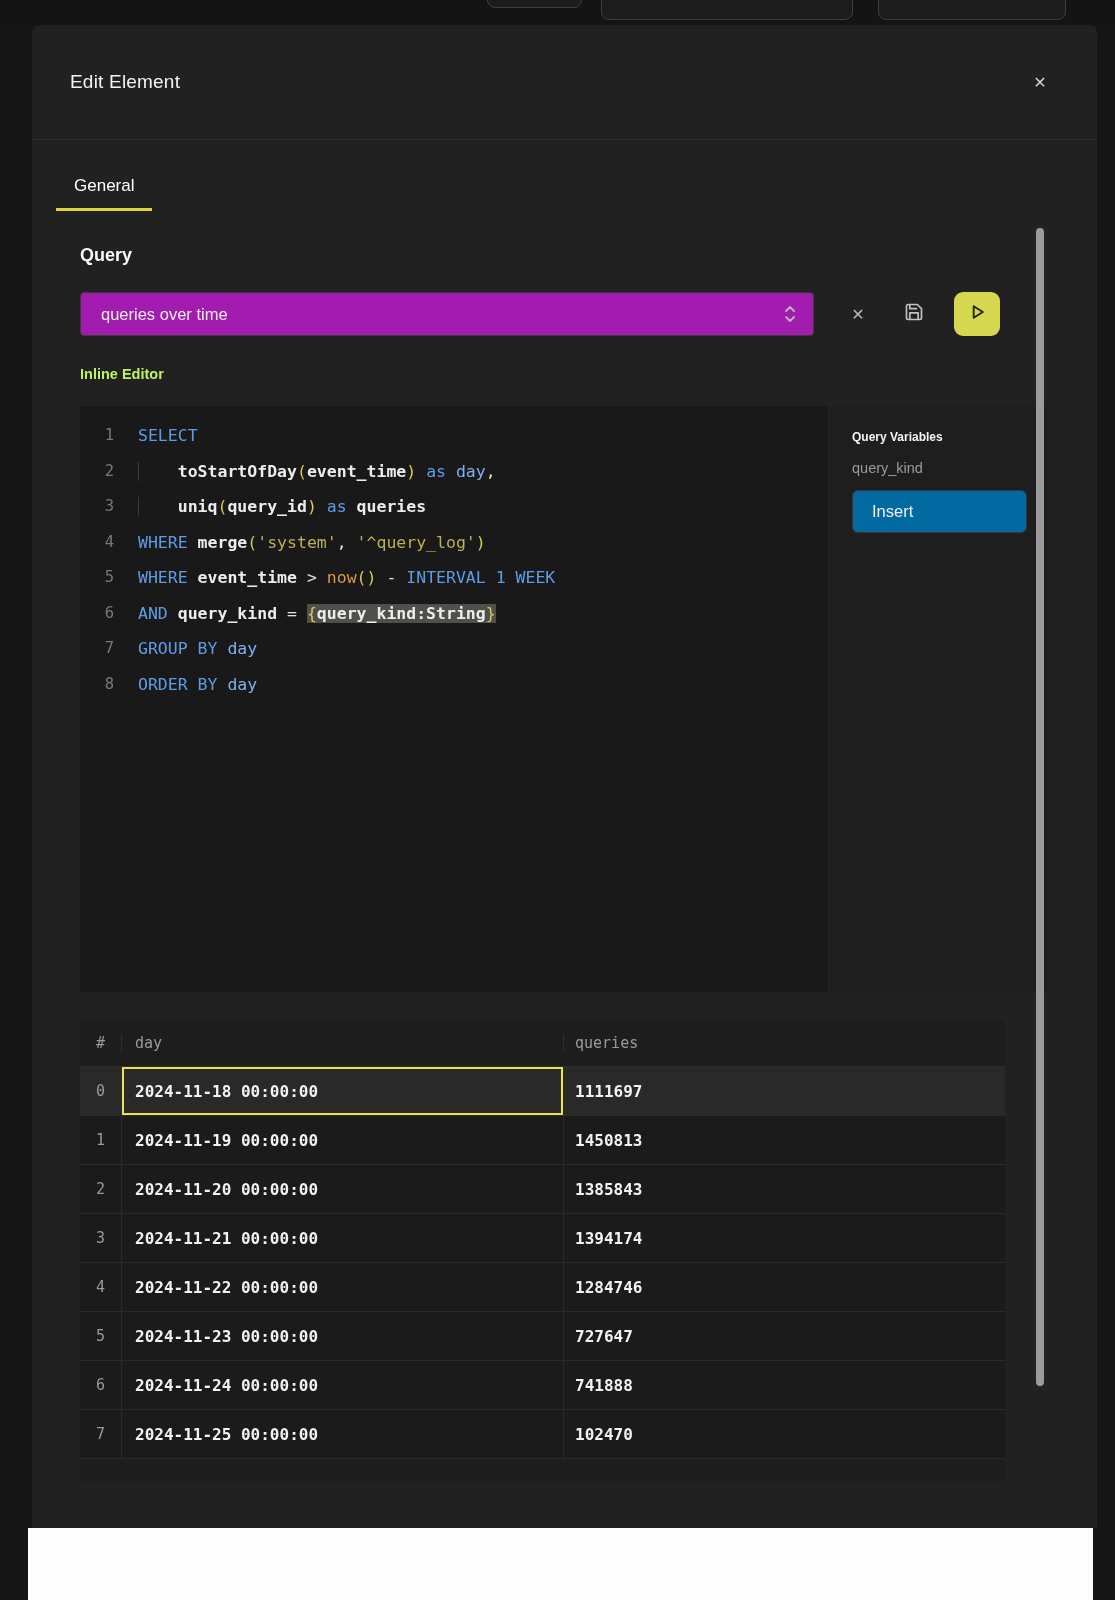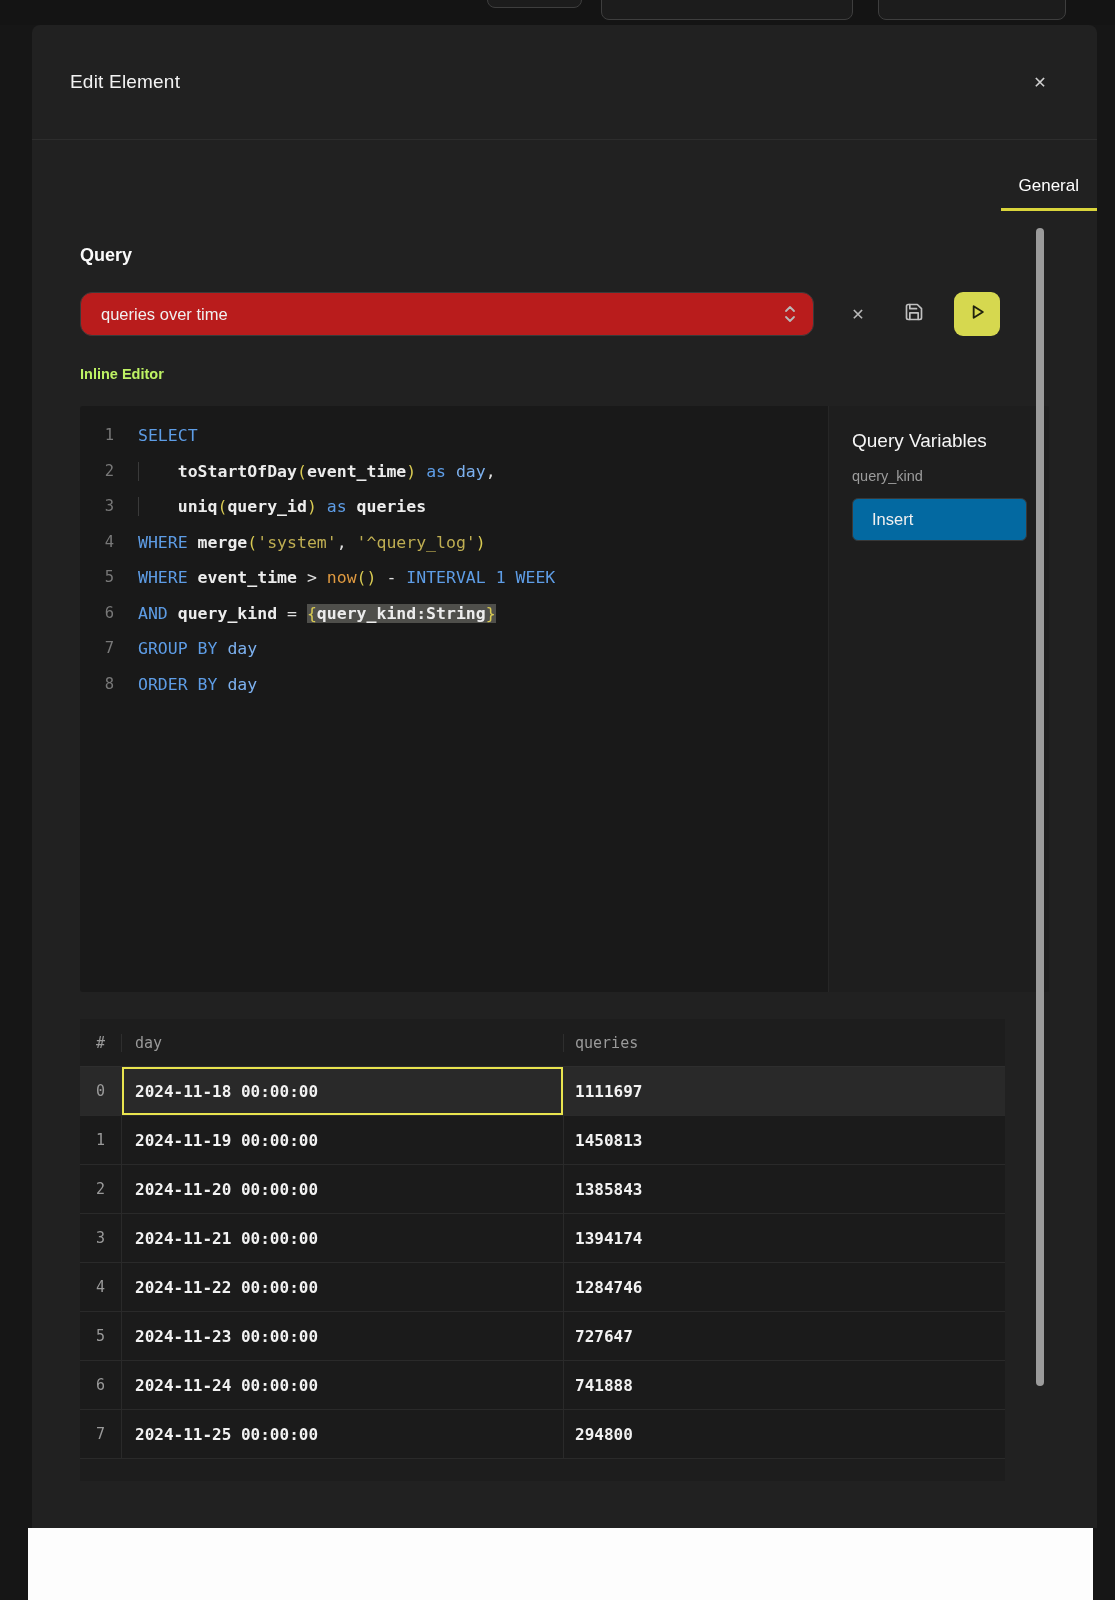--- a/index.html
+++ b/index.html
@@ -21,28 +21,28 @@
 
   
   .modal { position:absolute; left:32px; top:25px; width:1065px; height:1503px; background:#212121; border-radius:8px 8px 0 0; }
   .bottom-sheet { position:absolute; left:28px; top:1528px; width:1065px; height:72px; background:#fdfdfd; }
 
   .modal-header { position:relative; height:115px; border-bottom:1px solid #2d2d2d; }
   .modal-title { position:absolute; left:38px; top:46px; font-size:19px; font-weight:500; color:#f2f2f2; letter-spacing:.2px; }
   .close-btn { position:absolute; right:44px; top:44px; width:26px; height:26px; display:flex; align-items:center; justify-content:center;
                color:#cfcfcf; font-size:16px; cursor:pointer; }
 
-  .tabs { padding:36px 0 0 24px;text-align:right; }
+  .tabs { padding:36px 0 0 24px; }
   .tab { display:inline-block; padding:0 18px 12px 18px; font-size:17px; color:#ffffff; border-bottom:3px solid #d9d43b; }
 
   .section-heading { margin:34px 0 0 48px; font-size:18px; font-weight:700; color:#fafafa; }
 
   
   .controls-row { margin:26px 48px 0 48px; height:44px; display:flex; align-items:center; }
-  .query-select { width:734px; height:44px; background:#b91c1c; border:1px solid #3a3a3a; border-radius:12px;
+  .query-select { width:734px; height:44px; background:#a21caf; border:1px solid #3a3a3a; border-radius:4px;
                   display:flex; align-items:center; padding:0 14px 0 20px; cursor:pointer; }
   .query-select .val { flex:1; font-size:16.5px; color:#f0f0f0; }
   .chev { flex:none; width:18px; height:22px; }
   .icon-btn { width:40px; height:40px; display:flex; align-items:center; justify-content:center; cursor:pointer; color:#b8b8b8; }
   .clear-btn { margin-left:24px; font-size:16px; }
   .save-btn { margin-left:16px; }
   .play-btn { margin-left:20px; width:46px; height:44px; background:#d6d84f; border-radius:9px;
               display:flex; align-items:center; justify-content:center; cursor:pointer; }
 
   .inline-label { margin:30px 0 0 48px; font-size:14.5px; font-weight:600; color:#bef264; }
@@ -58,21 +58,21 @@
   .fn  { color:#ececec; font-weight:700; }
   .id  { color:#ececec; font-weight:700; }
   .str { color:#bfae52; }
   .par { color:#d8ca52; }
   .bi  { color:#e09a40; font-weight:400; }
   .pun { color:#e0e0e0; }
   .hl  { background:#4f4f4b; }
   .guide { box-shadow: inset 1px 0 0 #3a3a3a; }
 
   .vars-col { width:221px; flex:none; background:#1e1e1e; padding:24px 0 0 23px; border-left:1px solid #262626; }
-  .vars-heading { font-size:19px; font-weight:400; color:#f5f5f5; }
+  .vars-heading { font-size:12px; font-weight:700; color:#f5f5f5; }
   .var-name { margin-top:16px; font-size:14.5px; color:#9c9c9c; }
   .insert-btn { margin-top:14px; width:175px; height:43px; background:#0369a1; border:1px solid #383838; border-radius:6px;
                 display:flex; align-items:center; padding-left:19px; font-size:16.5px; color:#f0f0f0; cursor:pointer; }
 
   
   .rtable { margin:27px 48px 0 48px; width:925px; background:#1d1d1d; font-family:"DejaVu Sans Mono", monospace; }
   .thead { display:flex; height:48px; align-items:center; border-bottom:1px solid #2e2e2e; color:#9a9a9a; font-size:15px; }
   .trow  { display:flex; height:49px; align-items:stretch; border-bottom:1px solid #2a2a2a; background:#1b1b1b; }
   .trow.selected { background:#292929; }
   .c-idx { width:42px; flex:none; display:flex; align-items:center; justify-content:center; color:#9a9a9a; font-size:15px; border-right:1px solid #2a2a2a; }
@@ -224,21 +224,21 @@
           <div class="c-q">727647</div>
         </div>
         <div class="trow">
           <div class="c-idx">6</div>
           <div class="c-day">2024-11-24 00:00:00</div>
           <div class="c-q">741888</div>
         </div>
         <div class="trow">
           <div class="c-idx">7</div>
           <div class="c-day">2024-11-25 00:00:00</div>
-          <div class="c-q">294800</div>
+          <div class="c-q">102470</div>
         </div>
       </div>
     <div class="table-footer"></div>
   </div>
 
   <div class="vscroll"></div>
 </div>
 
 <div class="bottom-sheet"></div>
 

